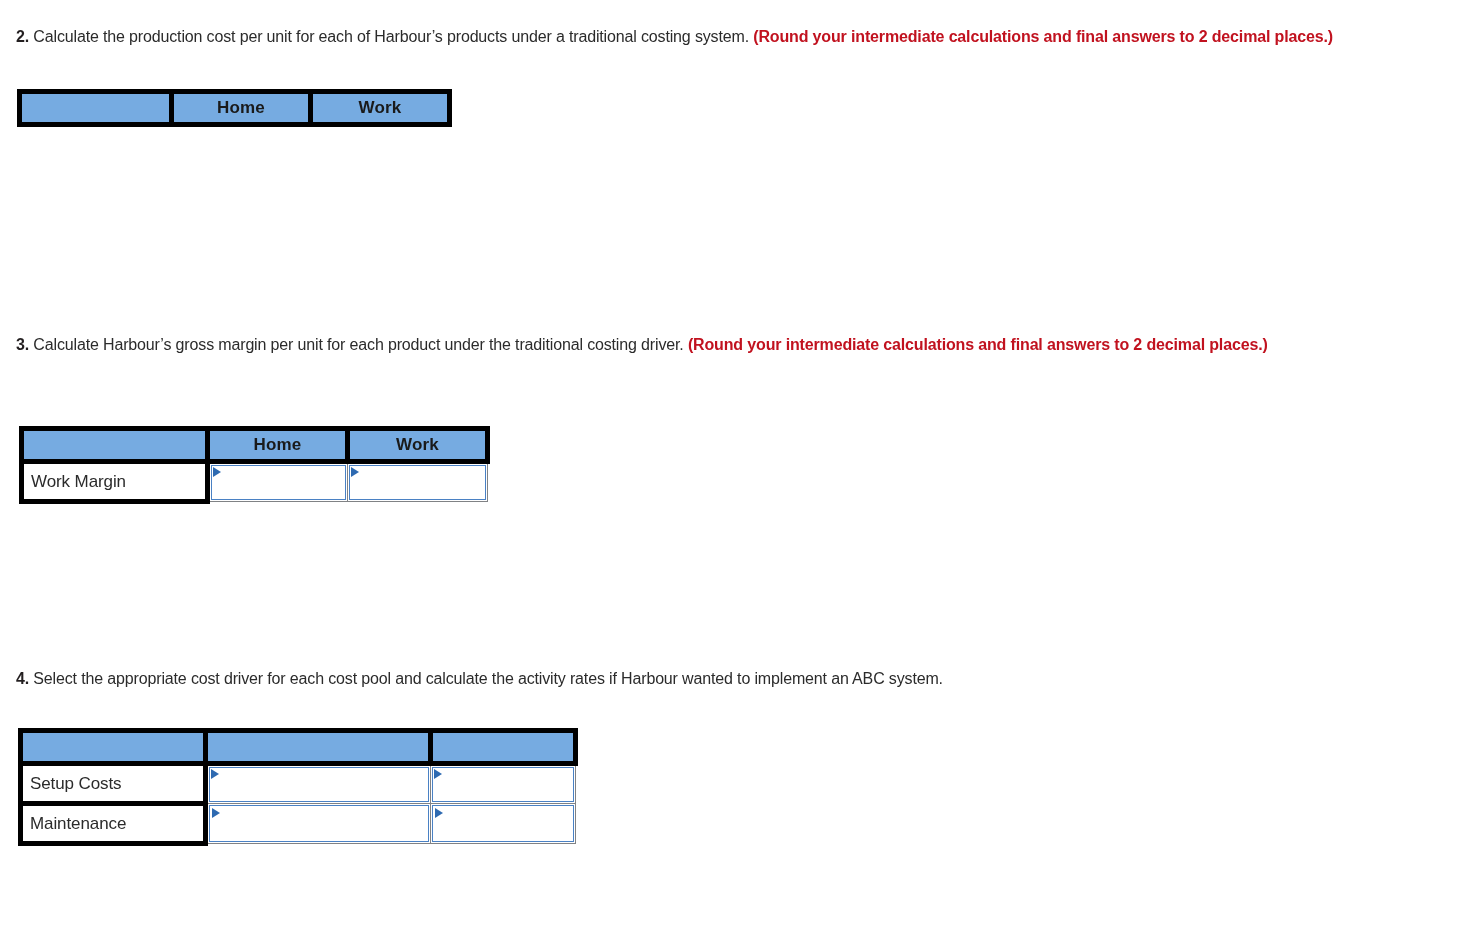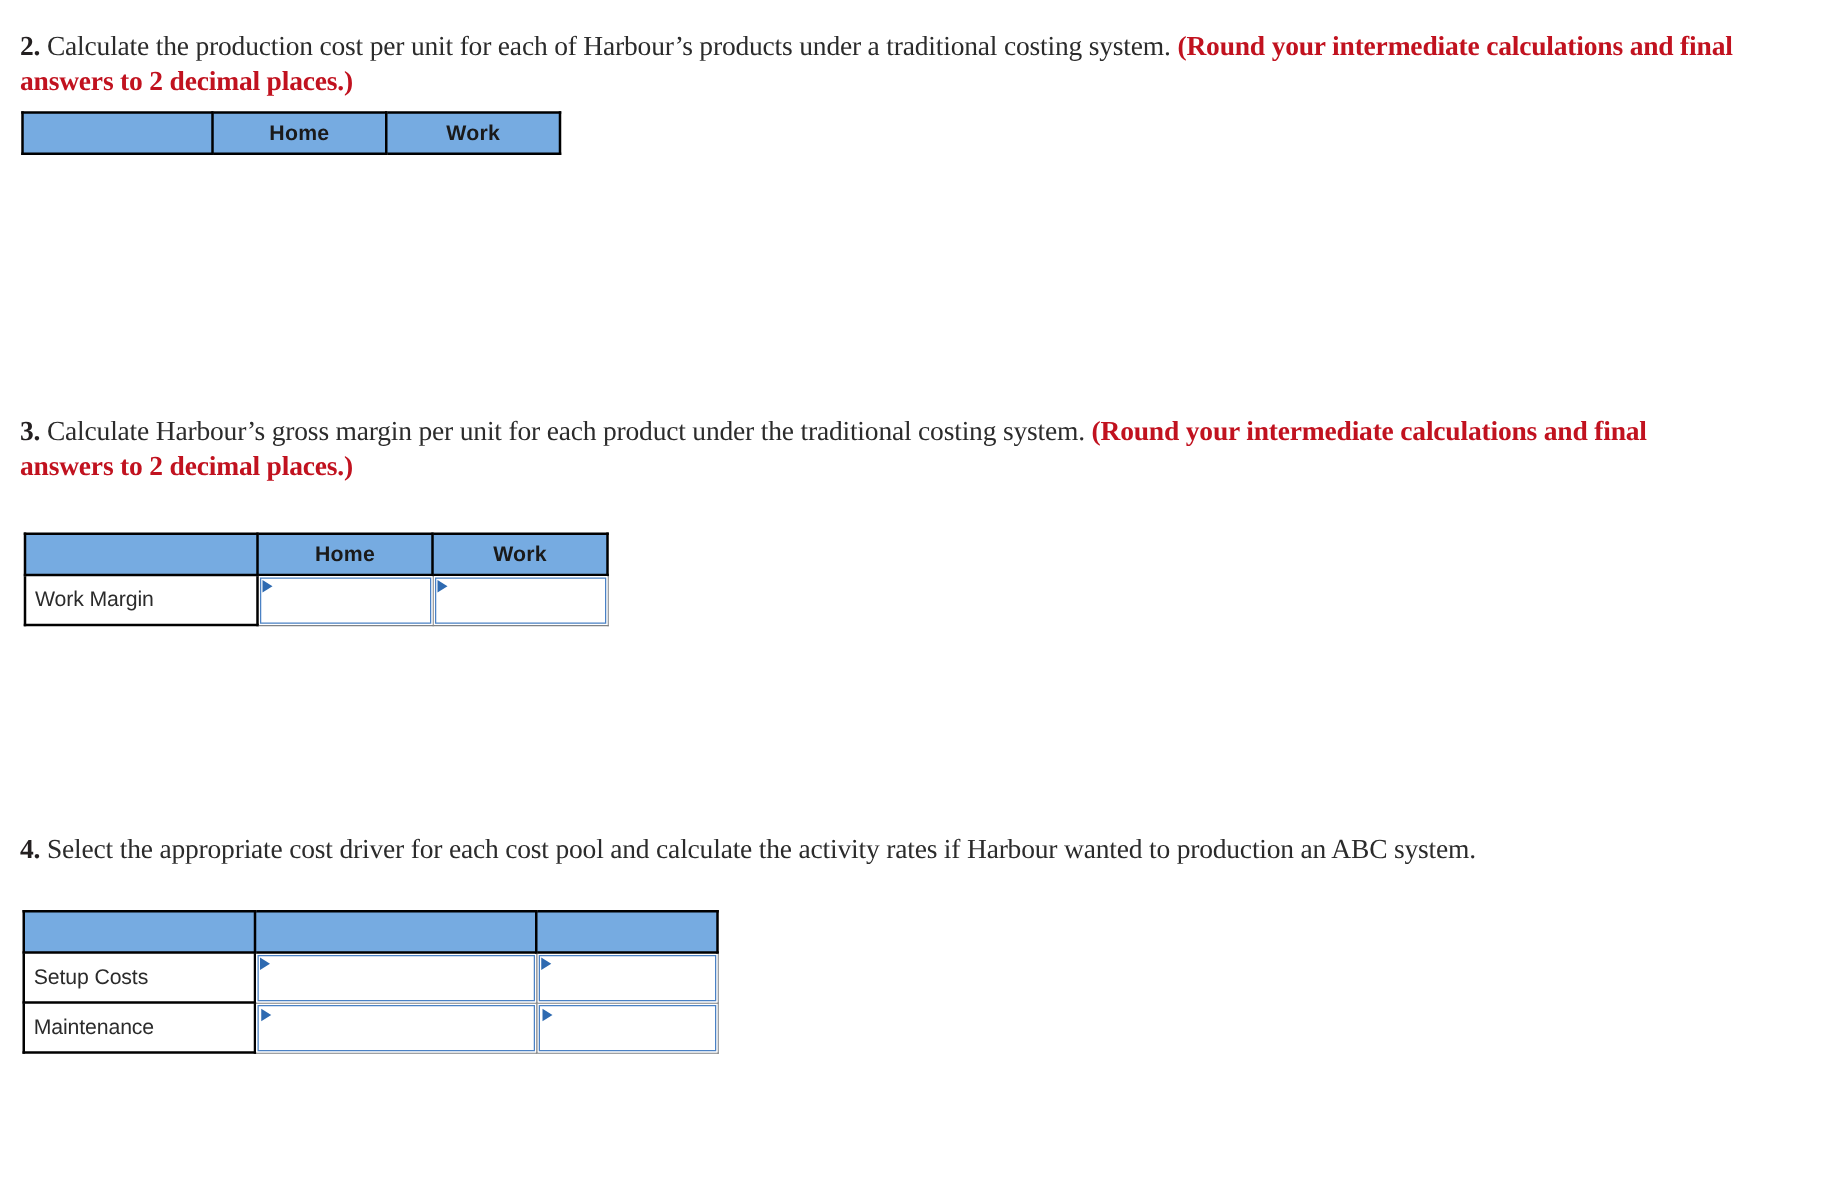--- a/index.html
+++ b/index.html
@@ -11,44 +11,43 @@
     width: 1459px;
     height: 946px;
     position: relative;
     font-family: "Liberation Sans", sans-serif;
     color: #231f20;
     overflow: hidden;
   }
 
   .question {
     position: absolute;
-    font-size: 22px;
+    font-size: 16px;
     line-height: 28px;
     color: #2b2b2b;
     letter-spacing: -0.15px;
-    font-family: Liberation Serif, serif;
   }
   .qnum {
     font-weight: bold;
     color: #231f20;
   }
   .hl {
     color: #c1121f;
     font-weight: bold;
   }
 
   
   .ans-table {
     position: absolute;
     border-collapse: collapse;
     table-layout: fixed;
     background: #ffffff;
   }
   .ans-table td {
-    border: 2px solid #000000;
+    border: 5px solid #000000;
     padding: 0;
     vertical-align: middle;
     height: 40px;
     box-sizing: border-box;
   }
   .ans-table tr.hdr td {
     background: #76abe1;
     height: 33px;
     text-align: center;
     font-weight: bold;
@@ -111,21 +110,21 @@
   <tbody>
     <tr class="hdr">
       <td></td>
       <td>Home</td>
       <td>Work</td>
     </tr>
   </tbody>
 </table>
 
 <div class="question" style="left:16px; top:331px; width:1340px;">
-  <span class="qnum">3.</span><span> Calculate Harbour’s gross margin per unit for each product under the traditional costing system. </span><span class="hl">(Round your intermediate calculations and final answers to 2 decimal places.)</span>
+  <span class="qnum">3.</span><span> Calculate Harbour’s gross margin per unit for each product under the traditional costing driver. </span><span class="hl">(Round your intermediate calculations and final answers to 2 decimal places.)</span>
 </div>
 
 <table class="ans-table" style="left:19px; top:426px; width:466px;">
   <colgroup>
     <col style="width:186px">
     <col style="width:140px">
     <col style="width:140px">
   </colgroup>
   <tbody>
     <tr class="hdr">
@@ -143,21 +142,21 @@
       <td class="inputcell">
         <div class="incell-box">
           <span class="incell-tri"></span>
         </div>
       </td>
     </tr>
   </tbody>
 </table>
 
 <div class="question" style="left:16px; top:665px; width:1430px;">
-  <span class="qnum">4.</span><span> Select the appropriate cost driver for each cost pool and calculate the activity rates if Harbour wanted to production an ABC system.</span><span class="hl"></span>
+  <span class="qnum">4.</span><span> Select the appropriate cost driver for each cost pool and calculate the activity rates if Harbour wanted to implement an ABC system.</span><span class="hl"></span>
 </div>
 
 <table class="ans-table" style="left:18px; top:728px; width:555px;">
   <colgroup>
     <col style="width:185px">
     <col style="width:225px">
     <col style="width:145px">
   </colgroup>
   <tbody>
     <tr class="hdr">

